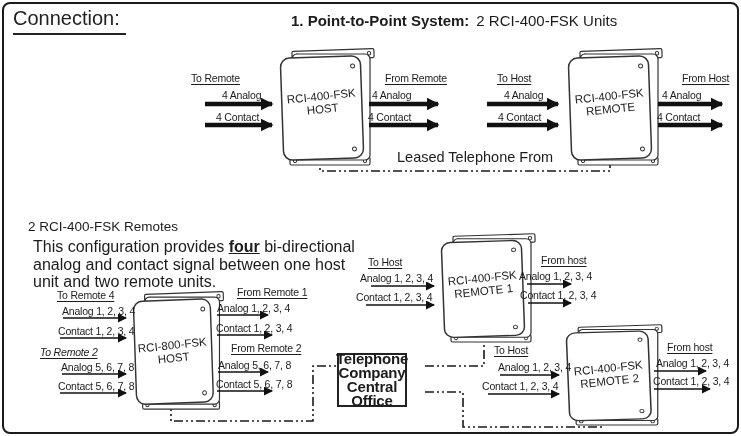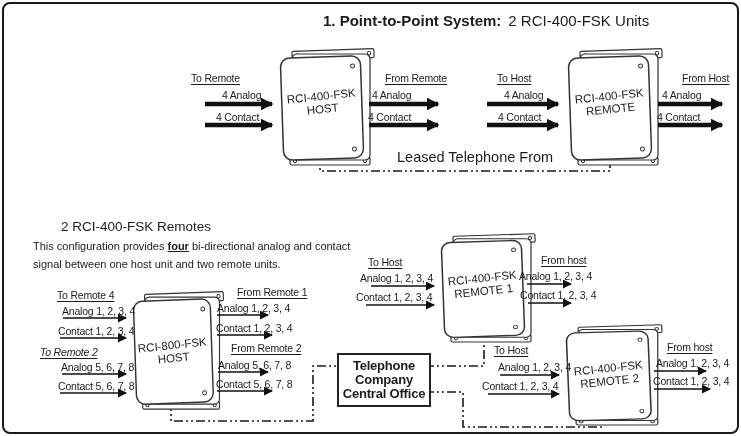--- a/index.html
+++ b/index.html
@@ -6,39 +6,39 @@
   .canvas{
     position:relative;width:741px;height:436px;background:#ffffff;
     font-family:"Liberation Sans", sans-serif;color:#1c1c1c;overflow:hidden;
   }
   .frame{position:absolute;inset:2px;border:2.5px solid #1a1a1a;border-radius:8px;pointer-events:none;}
   .art{position:absolute;left:0;top:0;}
   .page-title{
     position:absolute;left:13px;top:7px;font-size:20px;color:#222;
     border-bottom:2.5px solid #222;padding:0 6px 3px 0;
   }
-  .h1{position:absolute;left:291px;top:12px;font-size:15px;white-space:nowrap;margin-left:32px;}
+  .h1{position:absolute;left:291px;top:12px;font-size:15px;white-space:nowrap;}
   .h1 .b{font-weight:bold;}
   .h1 .r{margin-left:7px;}
   .h2{position:absolute;left:13px;top:184px;font-size:15px;font-weight:bold;white-space:nowrap;}
   .sub{position:absolute;font-size:13.5px;white-space:nowrap;}
-  .para{position:absolute;left:33px;top:238px;width:340px;font-size:11px;line-height:17.5px;}
+  .para{position:absolute;left:33px;top:238px;width:340px;font-size:16px;line-height:17.5px;}
   .para .emph{font-weight:bold;text-decoration:underline;}
   .lbl{position:absolute;font-size:10.5px;letter-spacing:-0.2px;white-space:nowrap;}
   .u{text-decoration:underline;text-underline-offset:2px;}
   .leased{position:absolute;left:397px;top:149px;font-size:14.5px;white-space:nowrap;}
   .devlbl{
     position:absolute;font-size:11.5px;line-height:13px;text-align:center;
     transform:translate(-50%,-50%) rotate(-6deg);white-space:nowrap;color:#222;
   }
   .co-box{
-    position:absolute;left:337px;top:353px;width:94px;height:54px;box-sizing:border-box;
+    position:absolute;left:337px;top:353px;width:70px;height:54px;box-sizing:border-box;
     border:2px solid #222;background:#fff;display:flex;flex-direction:column;
     align-items:center;justify-content:center;text-align:center;
-    font-size:13px;font-weight:bold;line-height:14px;letter-spacing:-0.2px;
+    font-size:15px;font-weight:bold;line-height:14px;letter-spacing:-0.2px;
   }
 </style>
 </head>
 <body>
 
 <div class="canvas">
 
   <svg class="art" width="741" height="436" viewBox="0 0 741 436">
     <defs>
       <marker id="ab" markerWidth="13" markerHeight="13" refX="11.5" refY="6.5" orient="auto" markerUnits="userSpaceOnUse">
@@ -104,20 +104,21 @@
       <line x1="528" y1="303" x2="571" y2="303"></line>
       <line x1="500" y1="375" x2="559" y2="375"></line>
       <line x1="488" y1="394" x2="559" y2="394"></line>
       <line x1="654" y1="371" x2="706" y2="371"></line>
       <line x1="654" y1="389" x2="710" y2="389"></line>
     </g>
   </svg>
 
   <div class="frame"></div>
 
+  <div class="page-title">Connection:</div>
 
   <div class="h1">
     <span class="b">1. Point-to-Point System:</span><span class="r">2 RCI-400-FSK Units</span>
   </div>
 
   <div class="lbl u" style="left:191px;top:72px;">To Remote</div>
   <div class="lbl" style="left:222px;top:89px;">4 Analog</div>
   <div class="lbl" style="left:216px;top:111px;">4 Contact</div>
   <div class="lbl u" style="left:385px;top:72px;">From Remote</div>
   <div class="lbl" style="left:372px;top:89px;">4 Analog</div>
@@ -132,21 +133,21 @@
 
   <div class="devlbl" style="left:322px;top:103px;">
     <div>RCI-400-FSK</div>
     <div>HOST</div>
   </div>
   <div class="devlbl" style="left:610px;top:103px;">
     <div>RCI-400-FSK</div>
     <div>REMOTE</div>
   </div>
 
-  <div class="sub" style="left:28px;top:219px;margin-left:33px;">2 RCI-400-FSK Remotes</div>
+  <div class="sub" style="left:28px;top:219px;">2 RCI-400-FSK Remotes</div>
   <div class="para"><span>This configuration provides </span><span class="emph">four</span><span> bi-directional analog and contact signal between one host unit and two remote units.</span></div>
 
   <div class="lbl u" style="left:57px;top:289px;">To Remote 4</div>
   <div class="lbl" style="left:62px;top:305px;">Analog 1, 2, 3, 4</div>
   <div class="lbl" style="left:58px;top:325px;">Contact 1, 2, 3, 4</div>
   <div class="lbl u" style="left:40px;top:346px;font-style:italic;">To Remote 2</div>
   <div class="lbl" style="left:61px;top:361px;">Analog 5, 6, 7, 8</div>
   <div class="lbl" style="left:58px;top:380px;">Contact 5, 6, 7, 8</div>
   <div class="lbl u" style="left:228px;top:286px;padding-left:9px;">From Remote 1</div>
   <div class="lbl" style="left:217px;top:302px;">Analog 1, 2, 3, 4</div>

